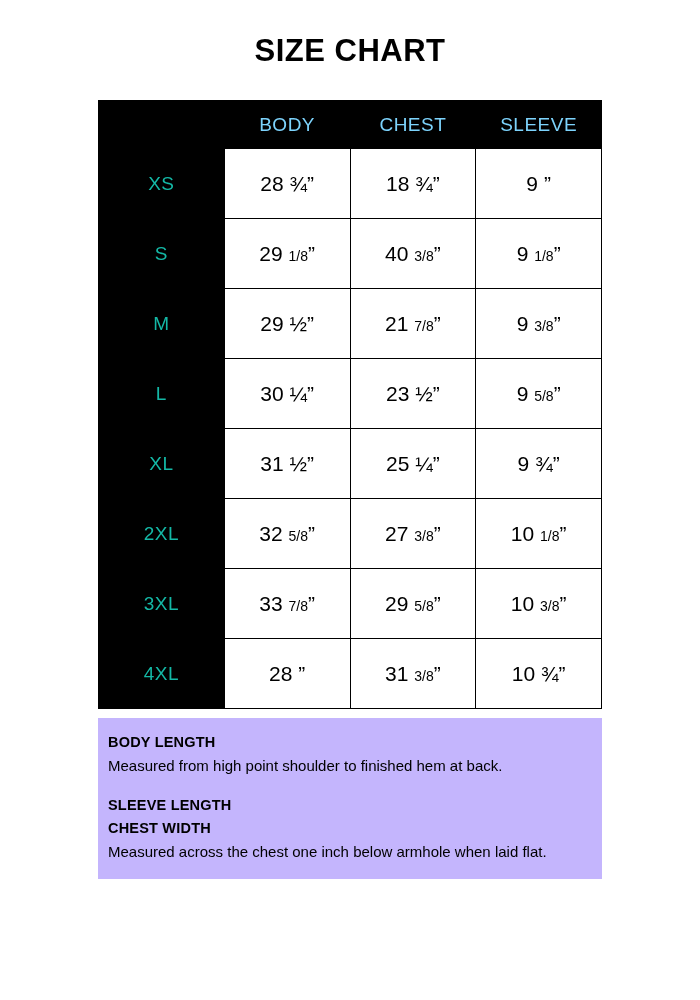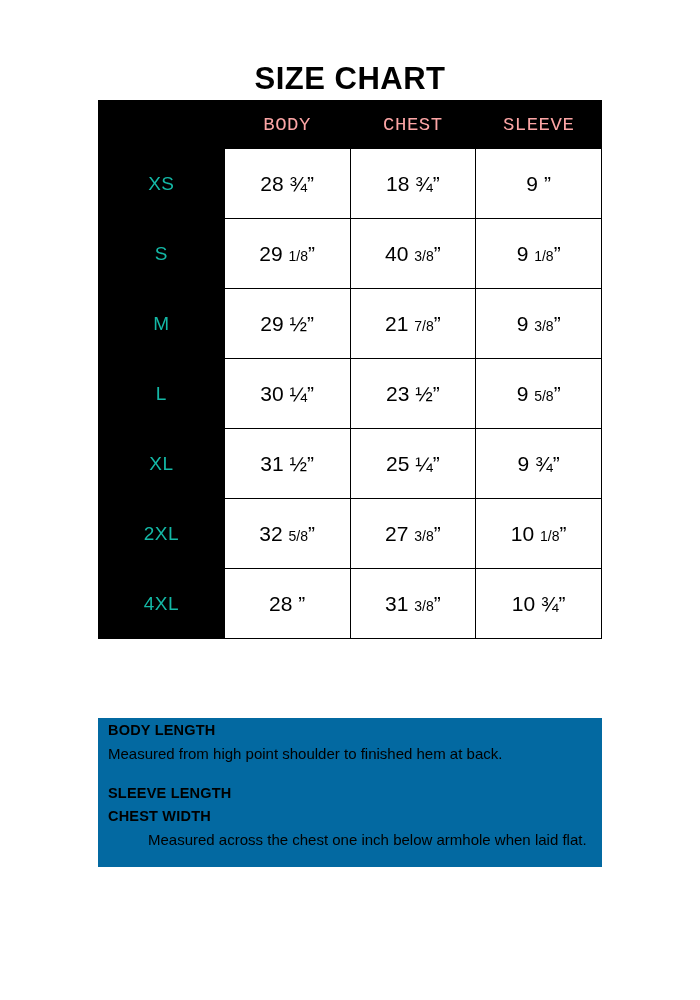--- a/index.html
+++ b/index.html
@@ -22,21 +22,21 @@
     position: relative;
     box-sizing: border-box;
   }
 
   .title {
     text-align: center;
     font-size: 31px;
     font-weight: bold;
     letter-spacing: 0.5px;
     margin: 0;
-    padding-top: 60px;
+    padding-top: 32px;
     padding-bottom: 0;
     line-height: 1.2;
   }
 
   .table-wrap {
     position: absolute;
     left: 98px;
     top: 100px;
     width: 504px;
   }
@@ -51,26 +51,25 @@
   table.size-chart th {
     border: 1px solid #000000;
     text-align: center;
     vertical-align: middle;
     font-weight: normal;
   }
 
   
   table.size-chart thead th {
     background: #000000;
-    color: #fca5a5;
+    color: #7dd3fc;
     height: 45px;
     font-size: 19px;
     letter-spacing: 0.5px;
     border: 1px solid #000000;
-    font-family: Liberation Mono, monospace;
   }
   table.size-chart thead th.corner {
     background: #000000;
     border: 1px solid #000000;
   }
 
   
   table.size-chart td.size-label {
     background: #000000;
     color: #14b8a6;
@@ -97,40 +96,39 @@
   }
   .inch {
     font-size: 21px;
   }
 
   .notes {
     position: absolute;
     left: 98px;
     top: 718px;
     width: 504px;
-    background: #0369a1;
+    background: #c4b5fd;
     box-sizing: border-box;
-    padding: 2px 10px 16px 10px;
+    padding: 14px 10px 16px 10px;
   }
   .note-head {
     font-size: 14.5px;
     font-weight: bold;
     letter-spacing: 0.2px;
     margin: 0 0 2px 0;
     line-height: 1.45;
   }
   .note-body {
     font-size: 15px;
     line-height: 1.45;
     margin: 0 0 18px 0;
     font-weight: normal;
   }
   .note-body.last {
     margin-bottom: 0;
-    margin-left: 40px;
   }
 </style>
 </head>
 <body>
 
 <div class="page">
 
   <h1 class="title">SIZE CHART</h1>
 
   <div class="table-wrap">
@@ -174,20 +172,26 @@
             <td class="measure"><span>25</span> <span class="bigfrac">¼</span><span class="inch">”</span></td>
             <td class="measure"><span>9</span> <span class="bigfrac">¾</span><span class="inch">”</span></td>
           </tr>
           <tr>
             <td class="size-label">2XL</td>
             <td class="measure"><span>32</span> <span class="frac">5/8</span><span class="inch">”</span></td>
             <td class="measure"><span>27</span> <span class="frac">3/8</span><span class="inch">”</span></td>
             <td class="measure"><span>10</span> <span class="frac">1/8</span><span class="inch">”</span></td>
           </tr>
           <tr>
+            <td class="size-label">3XL</td>
+            <td class="measure"><span>33</span> <span class="frac">7/8</span><span class="inch">”</span></td>
+            <td class="measure"><span>29</span> <span class="frac">5/8</span><span class="inch">”</span></td>
+            <td class="measure"><span>10</span> <span class="frac">3/8</span><span class="inch">”</span></td>
+          </tr>
+          <tr>
             <td class="size-label">4XL</td>
             <td class="measure"><span>28</span> <span class="inch">”</span></td>
             <td class="measure"><span>31</span> <span class="frac">3/8</span><span class="inch">”</span></td>
             <td class="measure"><span>10</span> <span class="bigfrac">¾</span><span class="inch">”</span></td>
           </tr>
         </tbody>
     </table>
   </div>
 
   <div class="notes">

